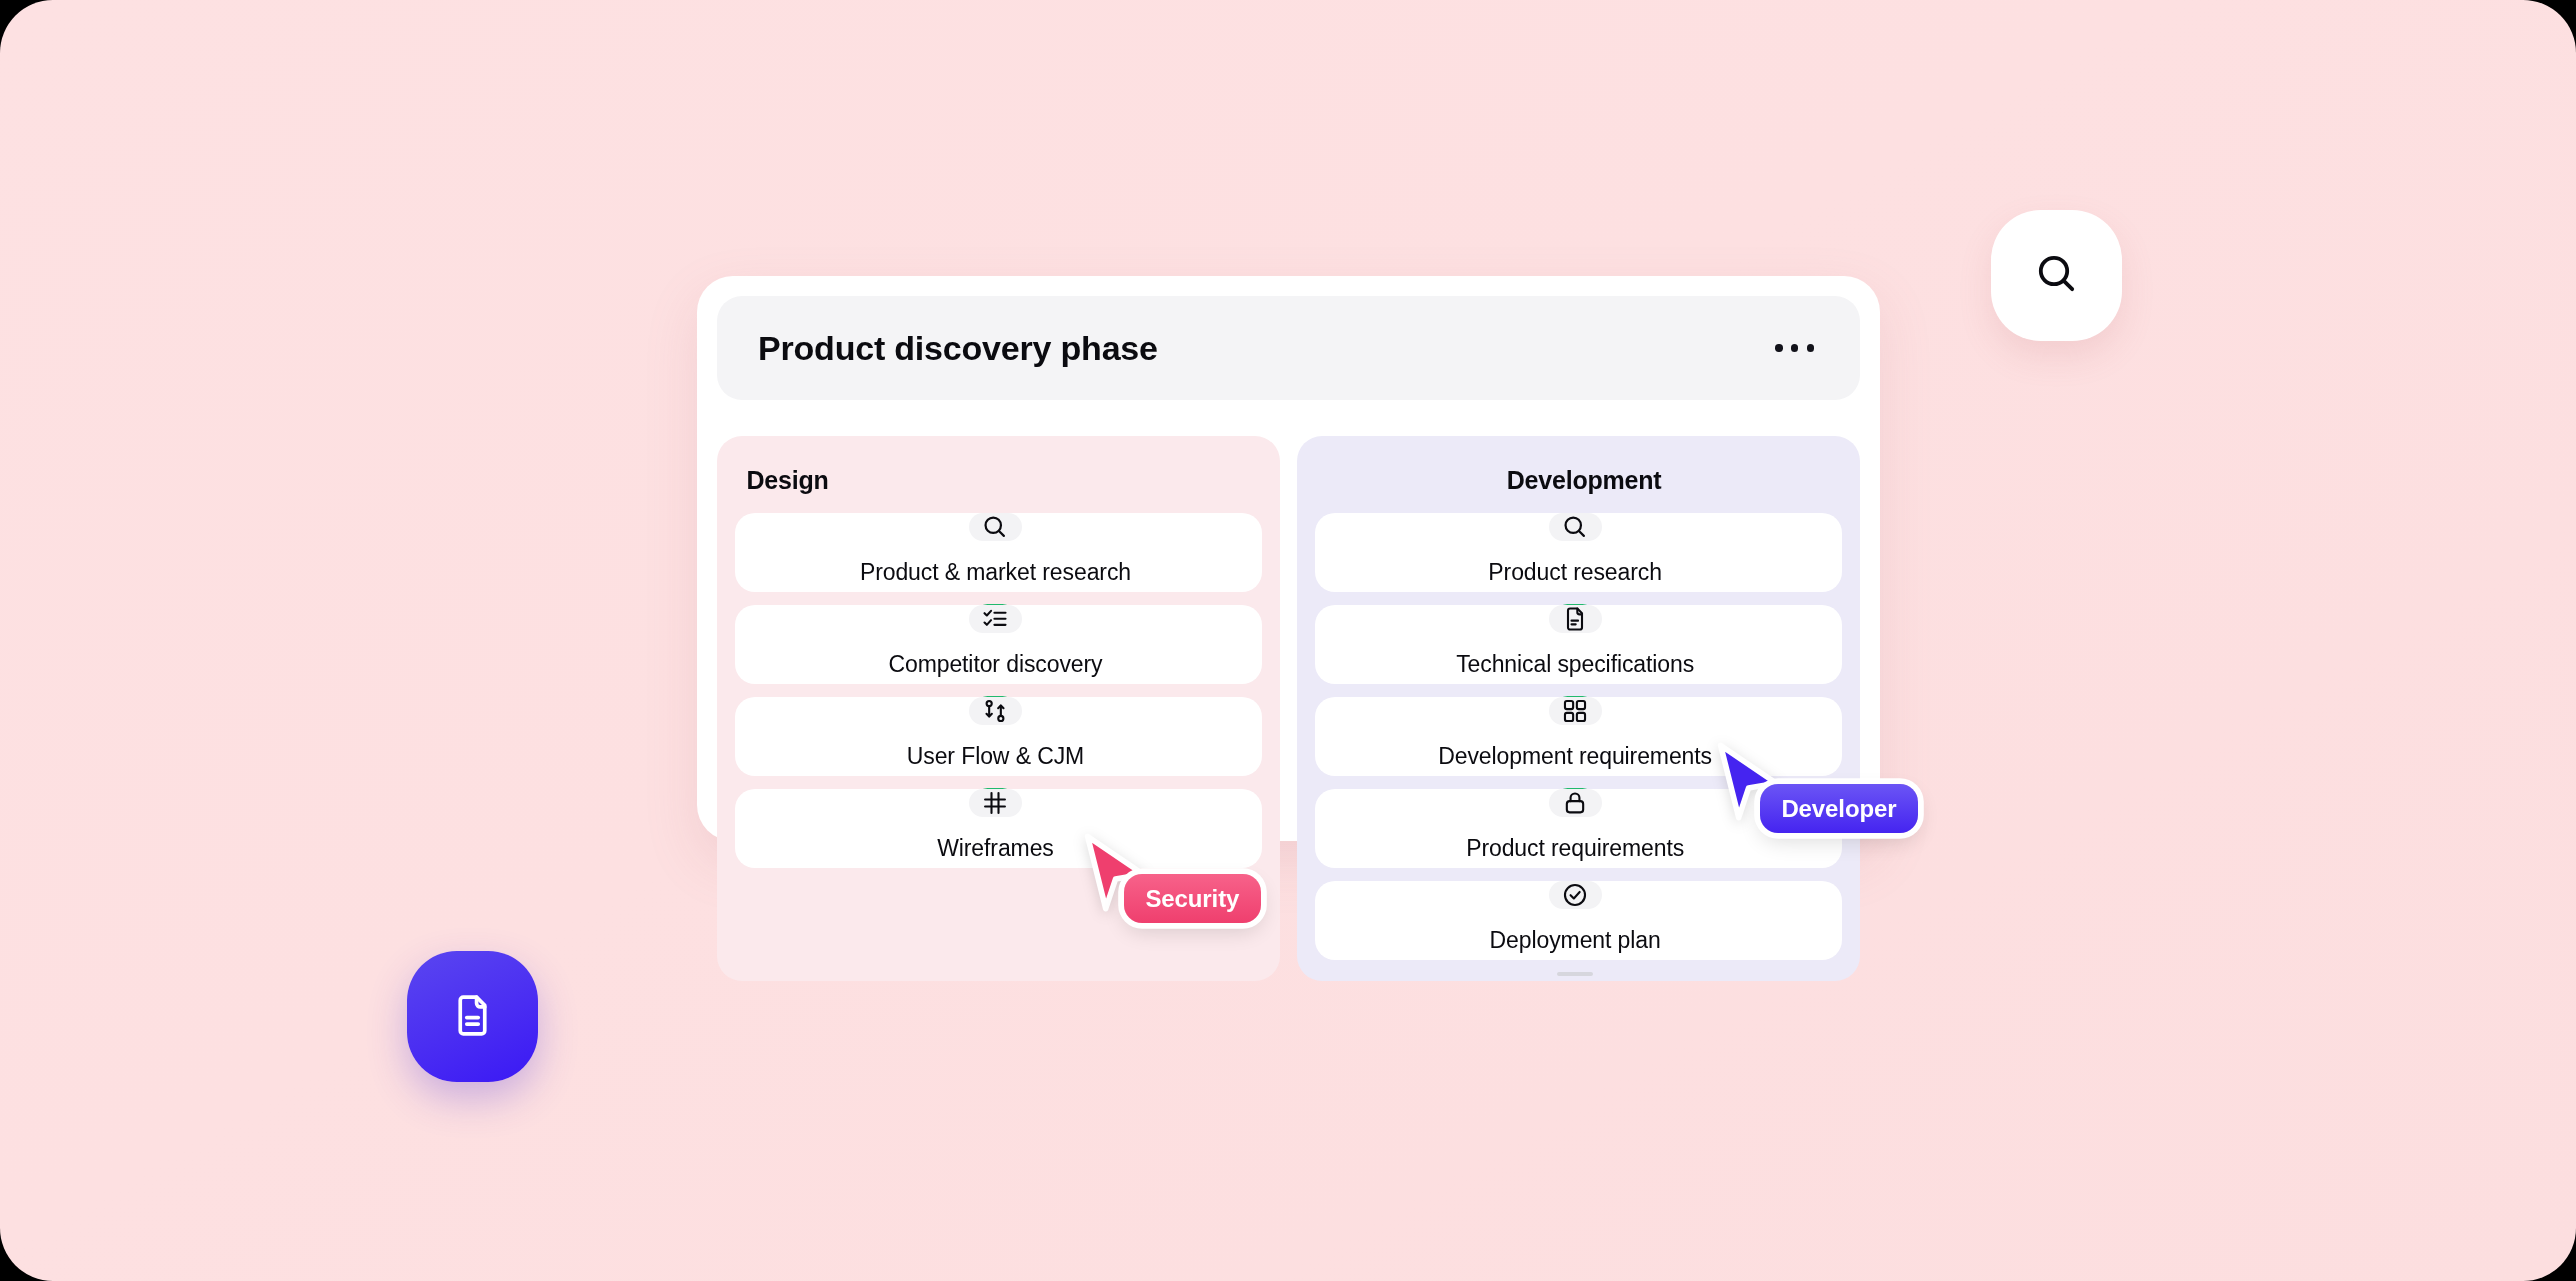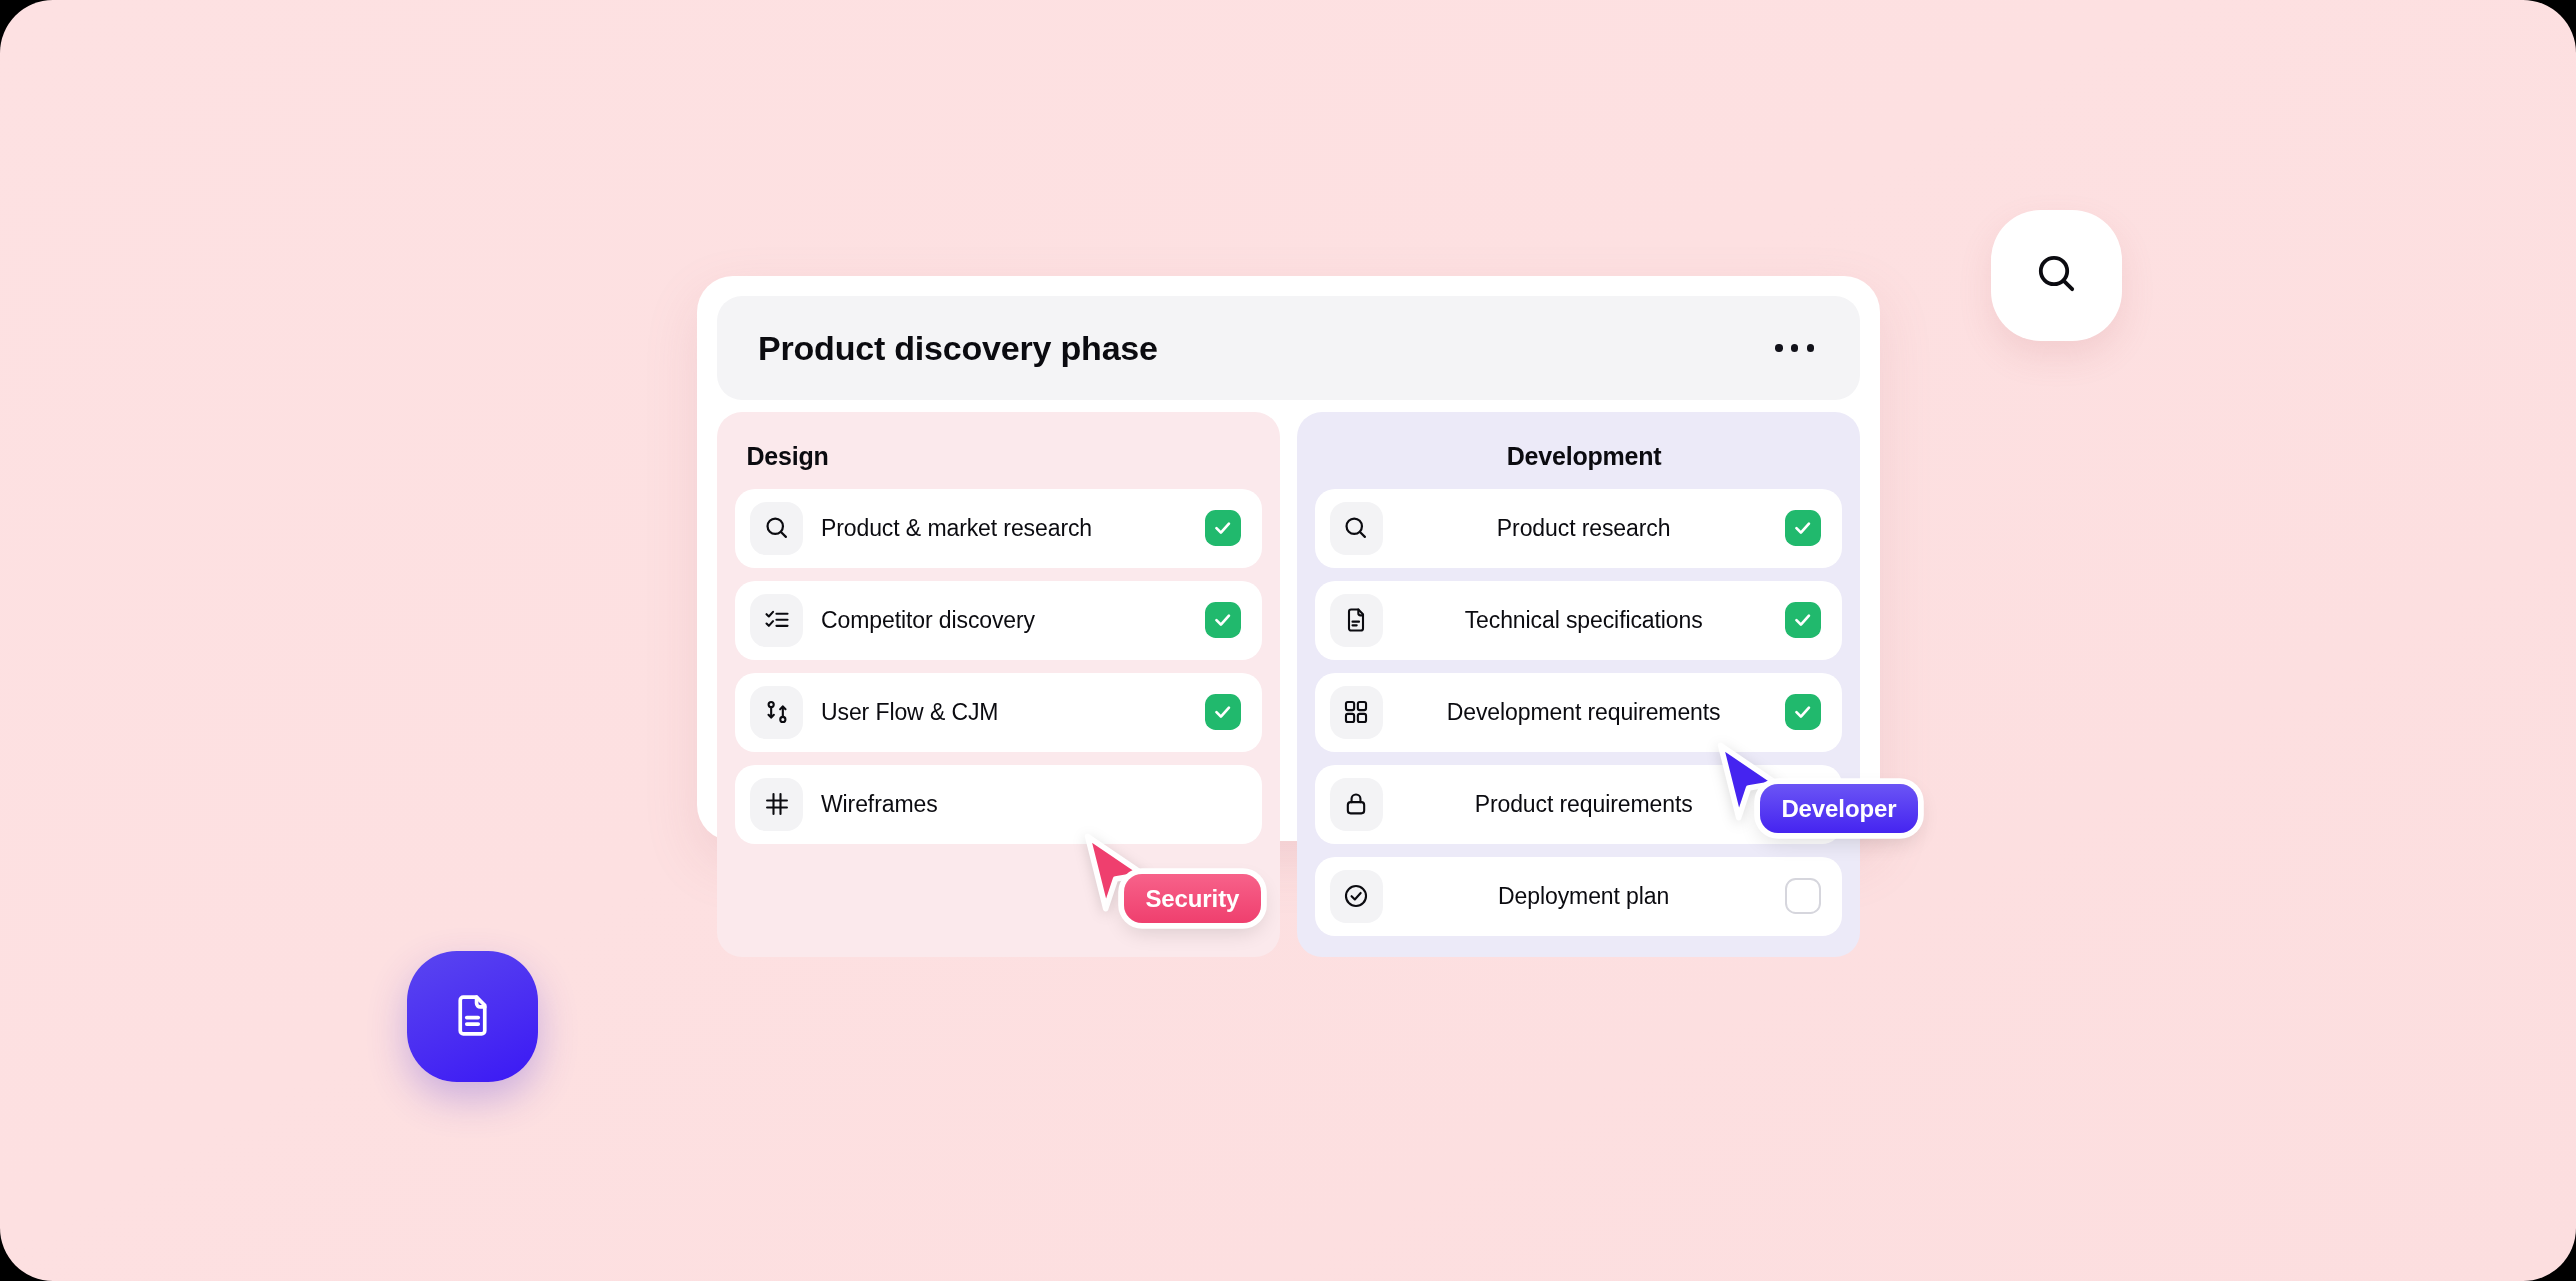--- a/index.html
+++ b/index.html
@@ -104,20 +104,21 @@
     top: 136px;
     width: 1143px;
     display: flex;
     gap: 16.4px;
   }
   .column {
     width: 564px;
     border-radius: 25px;
     padding: 21.4px 18px 21.4px 18px;
     box-sizing: border-box;
+    margin-top: 24px;
   }
   .column.design { background: #fbe9ec; }
   .column.development { background: #eceaf8; text-align: center; }
 
   .column-title {
     font-size: 25px;
     font-weight: 700;
     color: #0b0b10;
     margin: 8.2px 0 18px 11.5px;
     letter-spacing: -0.2px;
@@ -127,20 +128,21 @@
 
   .task-row {
     height: 79px;
     background: #ffffff;
     border-radius: 20px;
     display: flex;
     align-items: center;
     padding: 0 21.4px 0 15px;
     box-sizing: border-box;
     gap: 18px;
+    flex-direction: column;
   }
   .task-icon {
     width: 53px;
     height: 53px;
     min-width: 53px;
     border-radius: 16.4px;
     background: #f3f3f5;
     display: flex;
     align-items: center;
     justify-content: center;

